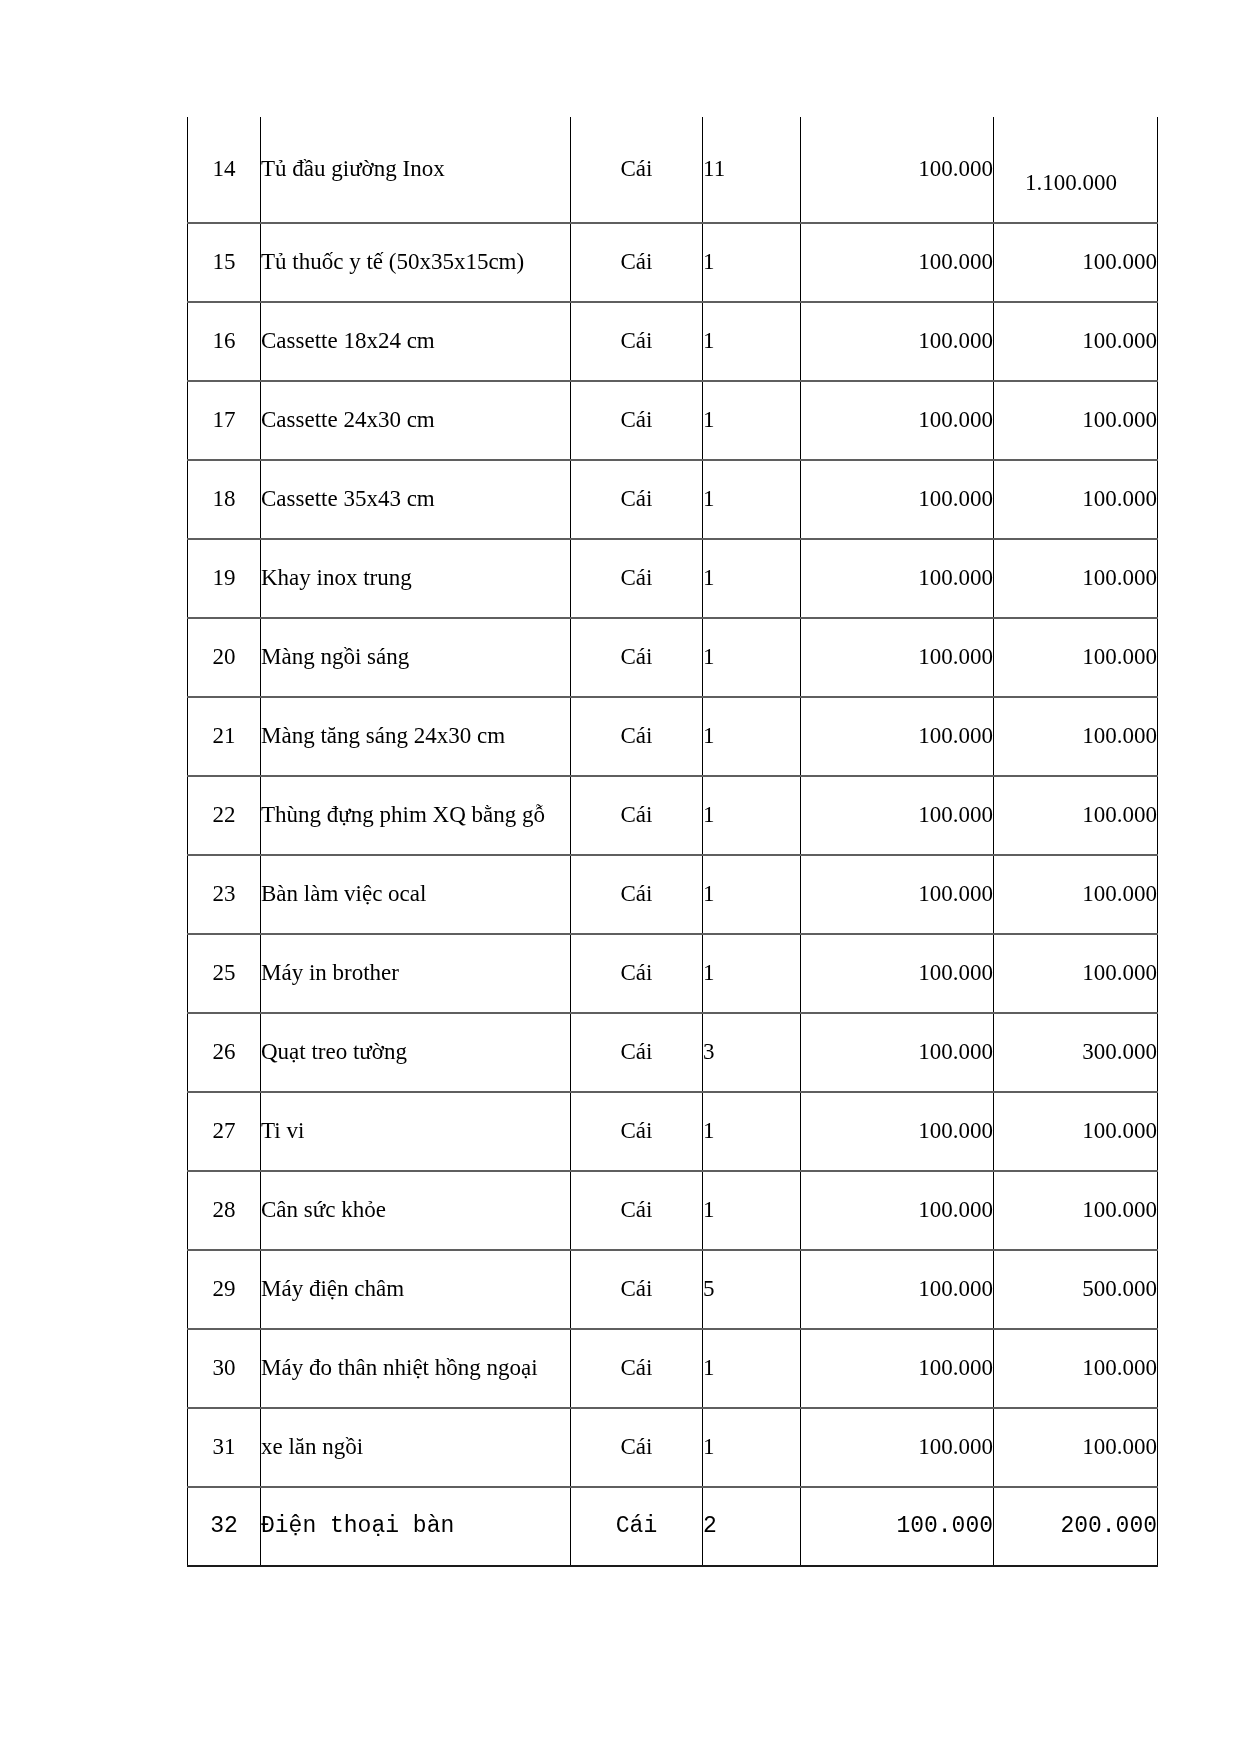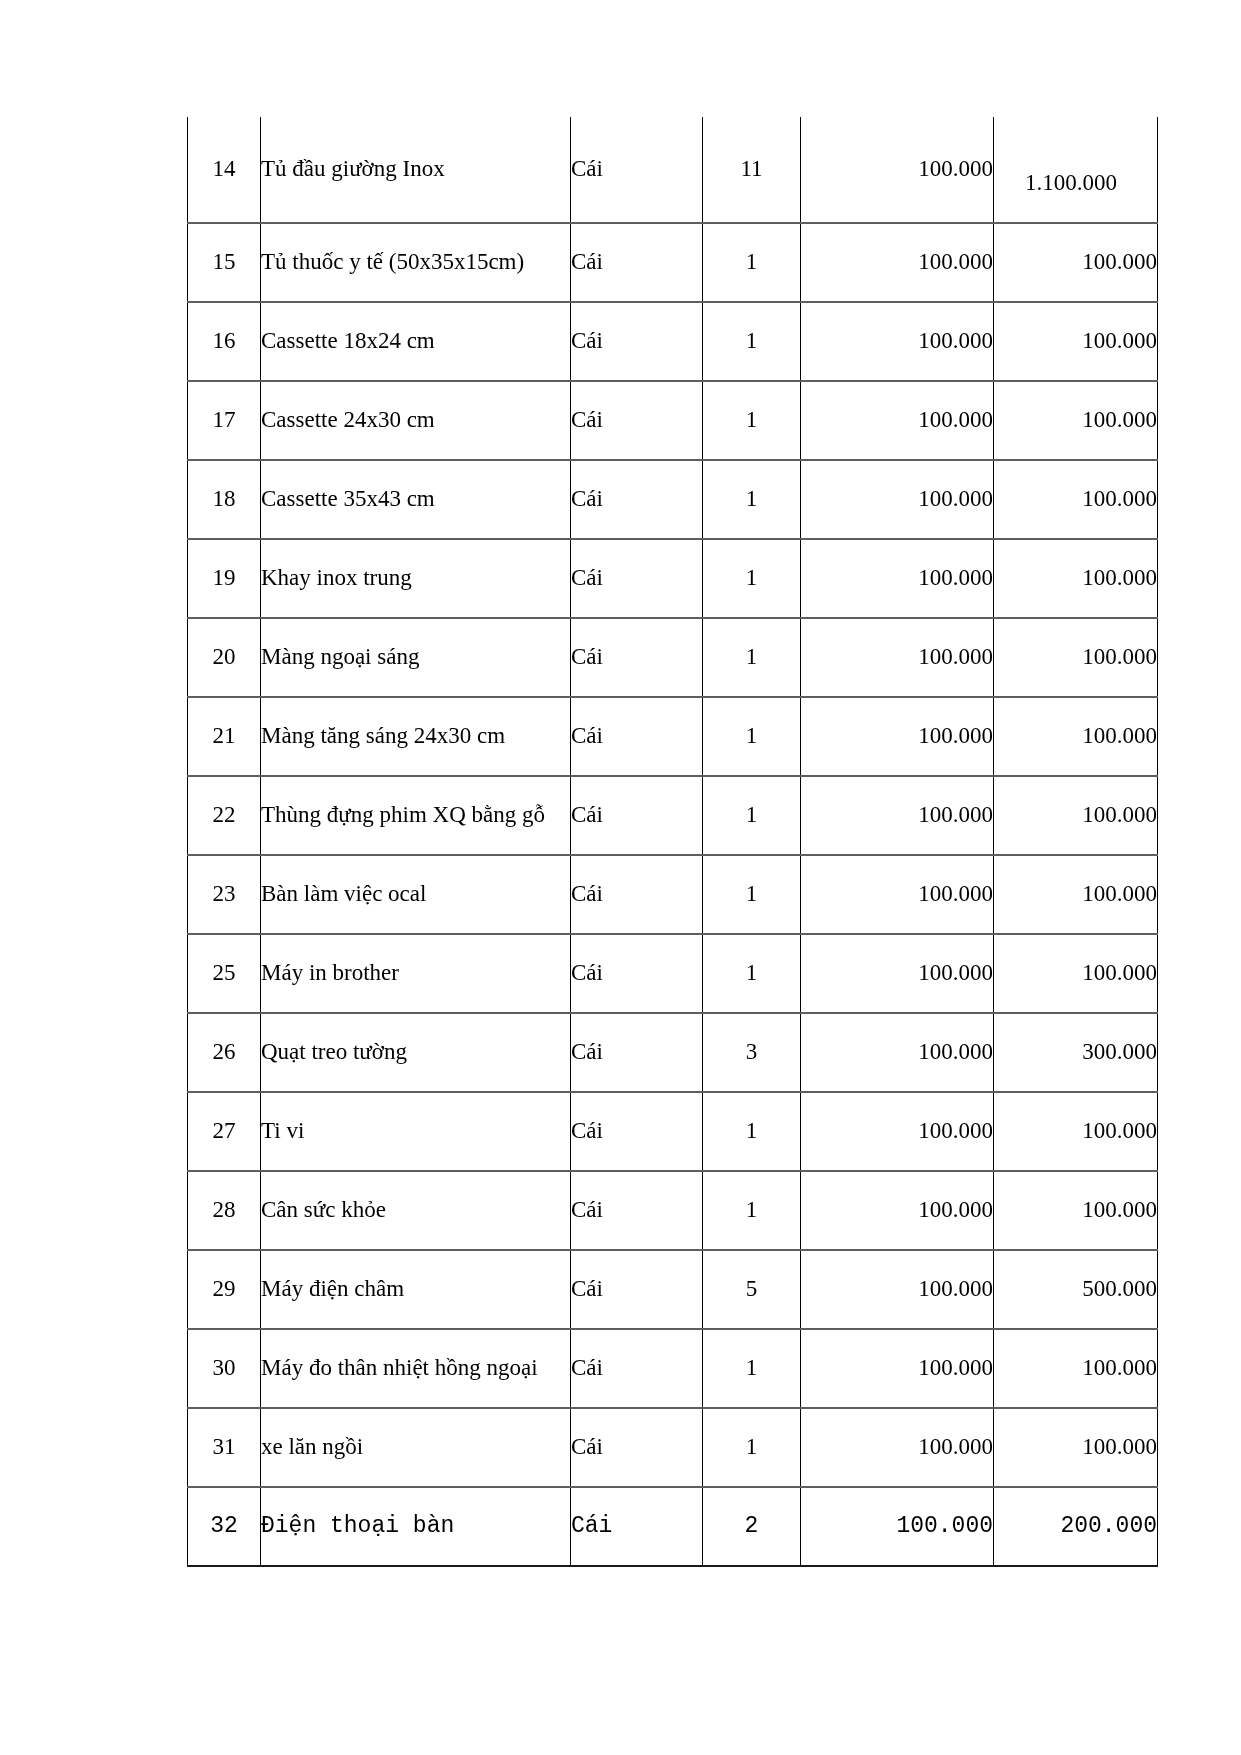--- a/index.html
+++ b/index.html
@@ -41,22 +41,22 @@
     border-right: 1.5px solid #000000;
     border-top: 2px solid #5f5f5f;
     border-bottom: 2px solid #5f5f5f;
     overflow: hidden;
     white-space: nowrap;
   }
   table.inv tr:first-child td { border-top: none; }
   table.inv tr:last-child td { border-bottom: 2px solid #1a1a1a; font-family: Liberation Mono, monospace; }
   td.c-no   { text-align: center; }
   td.c-name { text-align: left; padding-left: 8px; padding-right: 4px; }
-  td.c-unit { }
-  td.c-qty  { text-align: center; }
+  td.c-unit { text-align: center; }
+  td.c-qty  { }
   td.c-price { text-align: right; padding-right: 10px; }
   td.c-total { text-align: right; padding-right: 10px; }
   
   table.inv tr:first-child td.c-total {
     text-align: center;
     padding-right: 9px;
     padding-top: 28px;
   }
 </style>
 </head>
@@ -116,21 +116,21 @@
         <tr>
     <td class="c-no">19</td>
     <td class="c-name">Khay inox trung</td>
     <td class="c-unit">Cái</td>
     <td class="c-qty">1</td>
     <td class="c-price">100.000</td>
     <td class="c-total">100.000</td>
   </tr>
         <tr>
     <td class="c-no">20</td>
-    <td class="c-name">Màng ngoại sáng</td>
+    <td class="c-name">Màng ngồi sáng</td>
     <td class="c-unit">Cái</td>
     <td class="c-qty">1</td>
     <td class="c-price">100.000</td>
     <td class="c-total">100.000</td>
   </tr>
         <tr>
     <td class="c-no">21</td>
     <td class="c-name">Màng tăng sáng 24x30 cm</td>
     <td class="c-unit">Cái</td>
     <td class="c-qty">1</td>

